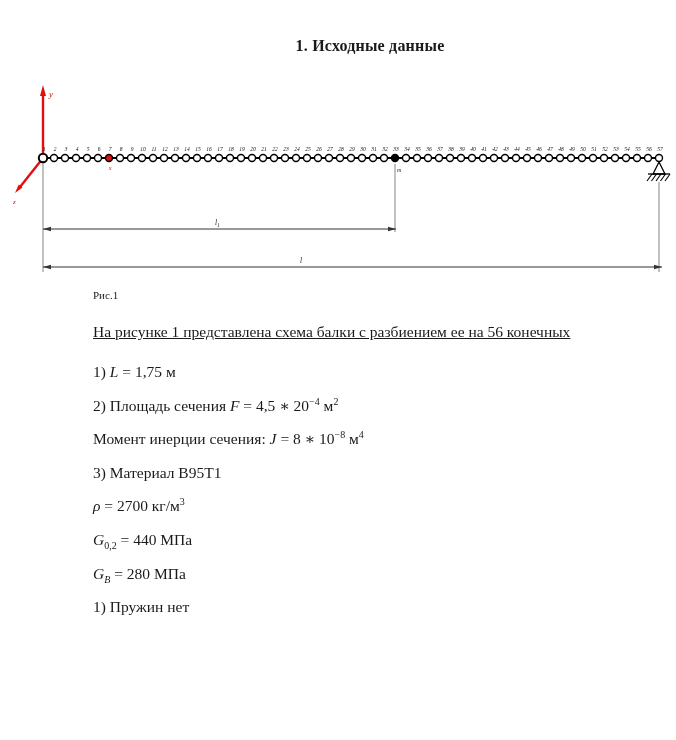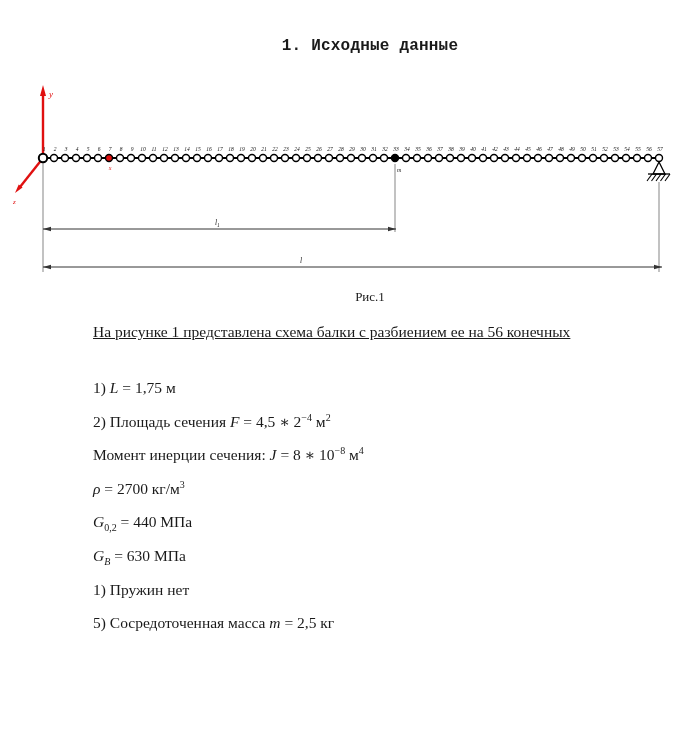--- a/index.html
+++ b/index.html
@@ -1,24 +1,24 @@
 <!DOCTYPE html>
 <html><head>
 <meta charset="utf-8">
 <style>
   html,body{margin:0;padding:0;background:#ffffff;}
   .page{position:relative;width:676px;height:740px;background:#fff;overflow:hidden;
         font-family:"Liberation Serif","DejaVu Serif",serif;color:#1a1a1a;}
   .doc-title{position:absolute;top:37px;left:93px;width:554px;text-align:center;
-             font-size:16px;font-weight:bold;letter-spacing:0.2px;font-family:Liberation Mono, monospace;}
+             font-size:16px;font-weight:bold;letter-spacing:0.2px;}
   .fig-wrap{position:absolute;top:80px;left:0;width:676px;height:205px;}
-  .fig-caption{position:absolute;top:289px;left:93px;width:554px;text-align:center;font-size:13px;}
+  .fig-caption{position:absolute;top:289px;left:93px;width:554px;font-size:11px;}
   .text-block{position:absolute;top:321px;left:93px;width:540px;font-size:15.5px;}
   .para-line{line-height:22px;white-space:nowrap;text-decoration:underline;}
-  .items{margin-top:34px;}
+  .items{margin-top:18px;}
   .item{line-height:22px;margin-bottom:11.6px;white-space:nowrap;}
   .item .v{font-style:italic;font-family:"Liberation Serif","DejaVu Serif",serif;}
   .item sup{font-size:10px;line-height:0;}
   .item sub{font-size:10px;line-height:0;}
   .item sub.vi{font-style:italic;}
   svg text{font-family:"Liberation Serif","DejaVu Serif",serif;}
 </style>
 </head>
 <body>
 
@@ -172,22 +172,22 @@
   </div>
 
   <div class="fig-caption">Рис.1</div>
 
   <div class="text-block">
     <div>
       <div class="para-line">На рисунке 1 представлена схема балки с разбиением ее на 56 конечных</div>
     </div>
     <div class="items">
         <div class="item"><span>1) </span><span class="v">L</span><span> = 1,75 м</span></div>
-        <div class="item"><span>2) Площадь сечения </span><span class="v">F</span><span> = 4,5 ∗ 2</span><sup>−4</sup><span> м</span><sup>2</sup></div>
+        <div class="item"><span>2) Площадь сечения </span><span class="v">F</span><span> = 4,5 ∗ 20</span><sup>−4</sup><span> м</span><sup>2</sup></div>
         <div class="item"><span>Момент инерции сечения: </span><span class="v">J</span><span> = 8 ∗ 10</span><sup>−8</sup><span> м</span><sup>4</sup></div>
+        <div class="item"><span>3) Материал В95Т1</span></div>
         <div class="item"><span class="v">ρ</span><span> = 2700 кг/м</span><sup>3</sup></div>
         <div class="item"><span class="v">G</span><sub>0,2</sub><span> = 440 МПа</span></div>
-        <div class="item"><span class="v">G</span><sub class="vi">B</sub><span> = 630 МПа</span></div>
+        <div class="item"><span class="v">G</span><sub class="vi">B</sub><span> = 280 МПа</span></div>
         <div class="item"><span>1) Пружин нет</span></div>
-        <div class="item"><span>5) Сосредоточенная масса </span><span class="v">m</span><span> = 2,5 кг</span></div>
       </div>
   </div>
 </div>
 
 </body></html>

